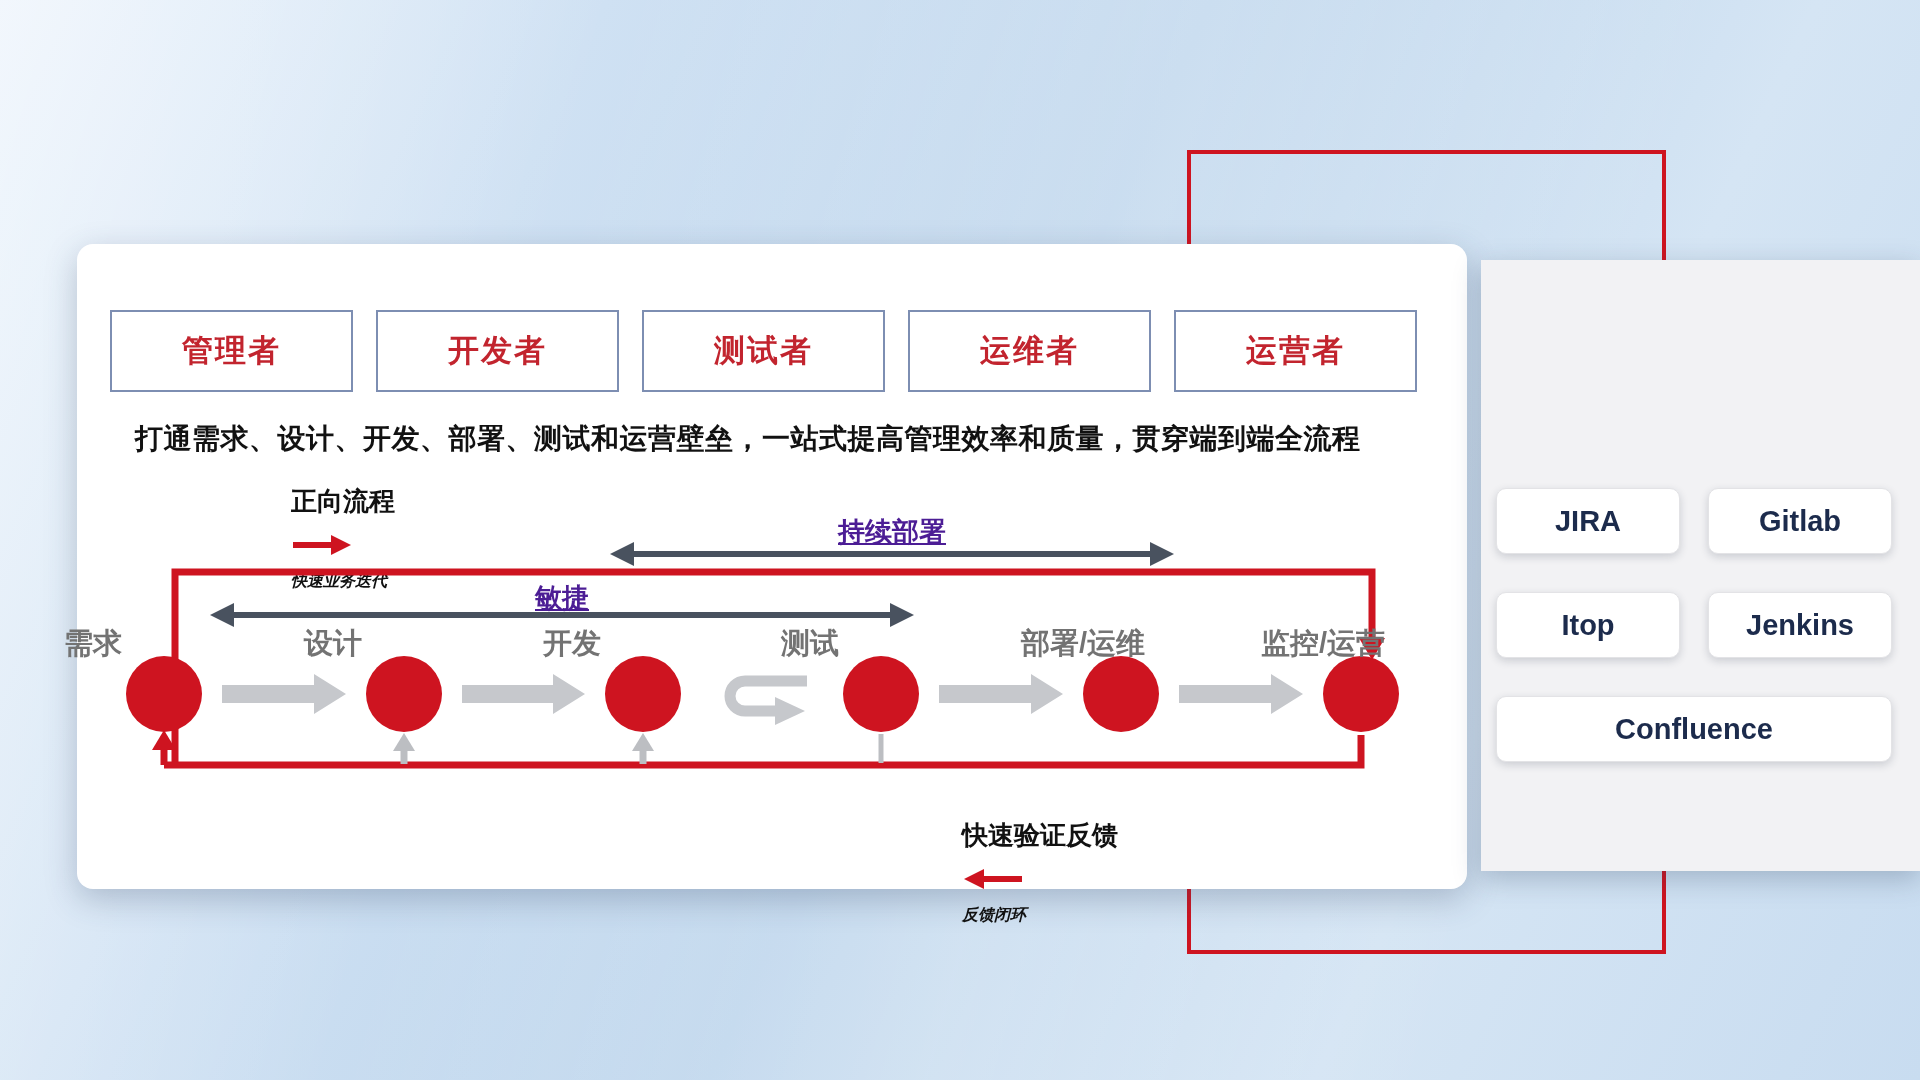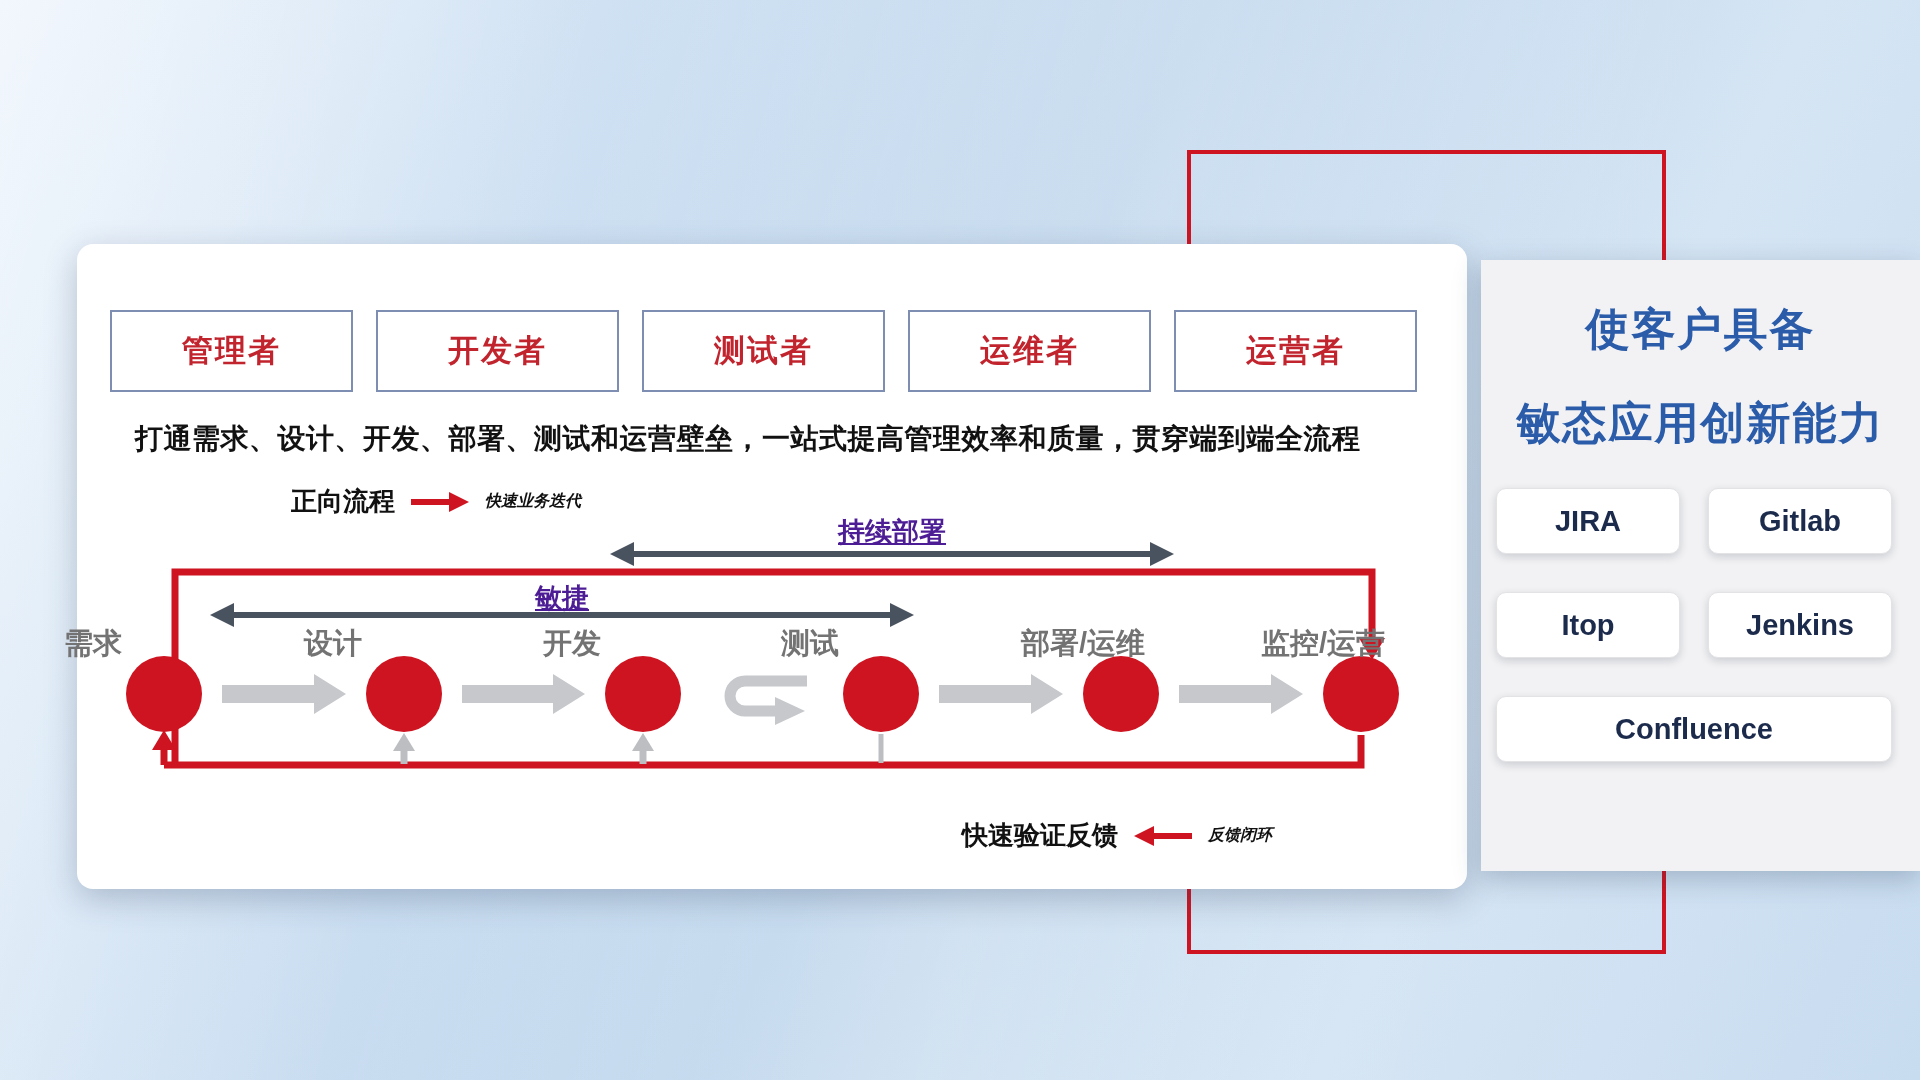--- a/index.html
+++ b/index.html
@@ -39,21 +39,21 @@
     width: 239px; height: 78px; background: #ffffff;
     border: 2px solid #7d8eb2; display: flex; align-items: center; justify-content: center;
   }
   .role-label { color: #c2242e; font-weight: bold; font-size: 31px; letter-spacing: 2px; }
 
   .subtitle {
     position: absolute; left: 58px; top: 176px; margin: 0; width: 1310px;
     color: #111111; font-weight: bold; font-size: 28px; letter-spacing: .5px;
   }
 
-  .legend { display: flex; align-items: center; gap: 14px; position: absolute; }
+  .legend { display: flex; gap: 14px; position: absolute; flex-direction: column; }
   .legend-forward { left: 214px; top: 240px; }
   .legend-feedback { left: 885px; top: 574px; }
   .legend-label { color: #111111; font-weight: bold; font-size: 26px; }
   .legend-desc  { color: #111111; font-weight: bold; font-size: 16px; font-style: italic; }
   .legend svg { display: block; }
 
   .flow-svg { position: absolute; left: 0; top: 0; }
 
   .stage-label {
     position: absolute; width: 200px; top: 380px; text-align: left;
@@ -193,24 +193,20 @@
       <svg width="62" height="24">
         <line x1="20" y1="12" x2="60" y2="12" stroke="#ce1420" stroke-width="6"></line>
         <polygon points="22,2 22,22 2,12" fill="#ce1420"></polygon>
       </svg>
       <span class="legend-desc">反馈闭环</span>
     </div>
 
   </section>
 
   <aside class="right-panel">
-    <div class="panel-title">
-      <div>使客户具备</div>
-      <div>敏态应用创新能力</div>
-    </div>
     <div class="tools-grid">
       <div class="tool-chip">JIRA</div>
       <div class="tool-chip">Gitlab</div>
       <div class="tool-chip">Itop</div>
       <div class="tool-chip">Jenkins</div>
       <div class="tool-chip wide">Confluence</div>
     </div>
   </aside>
 
 </div>

